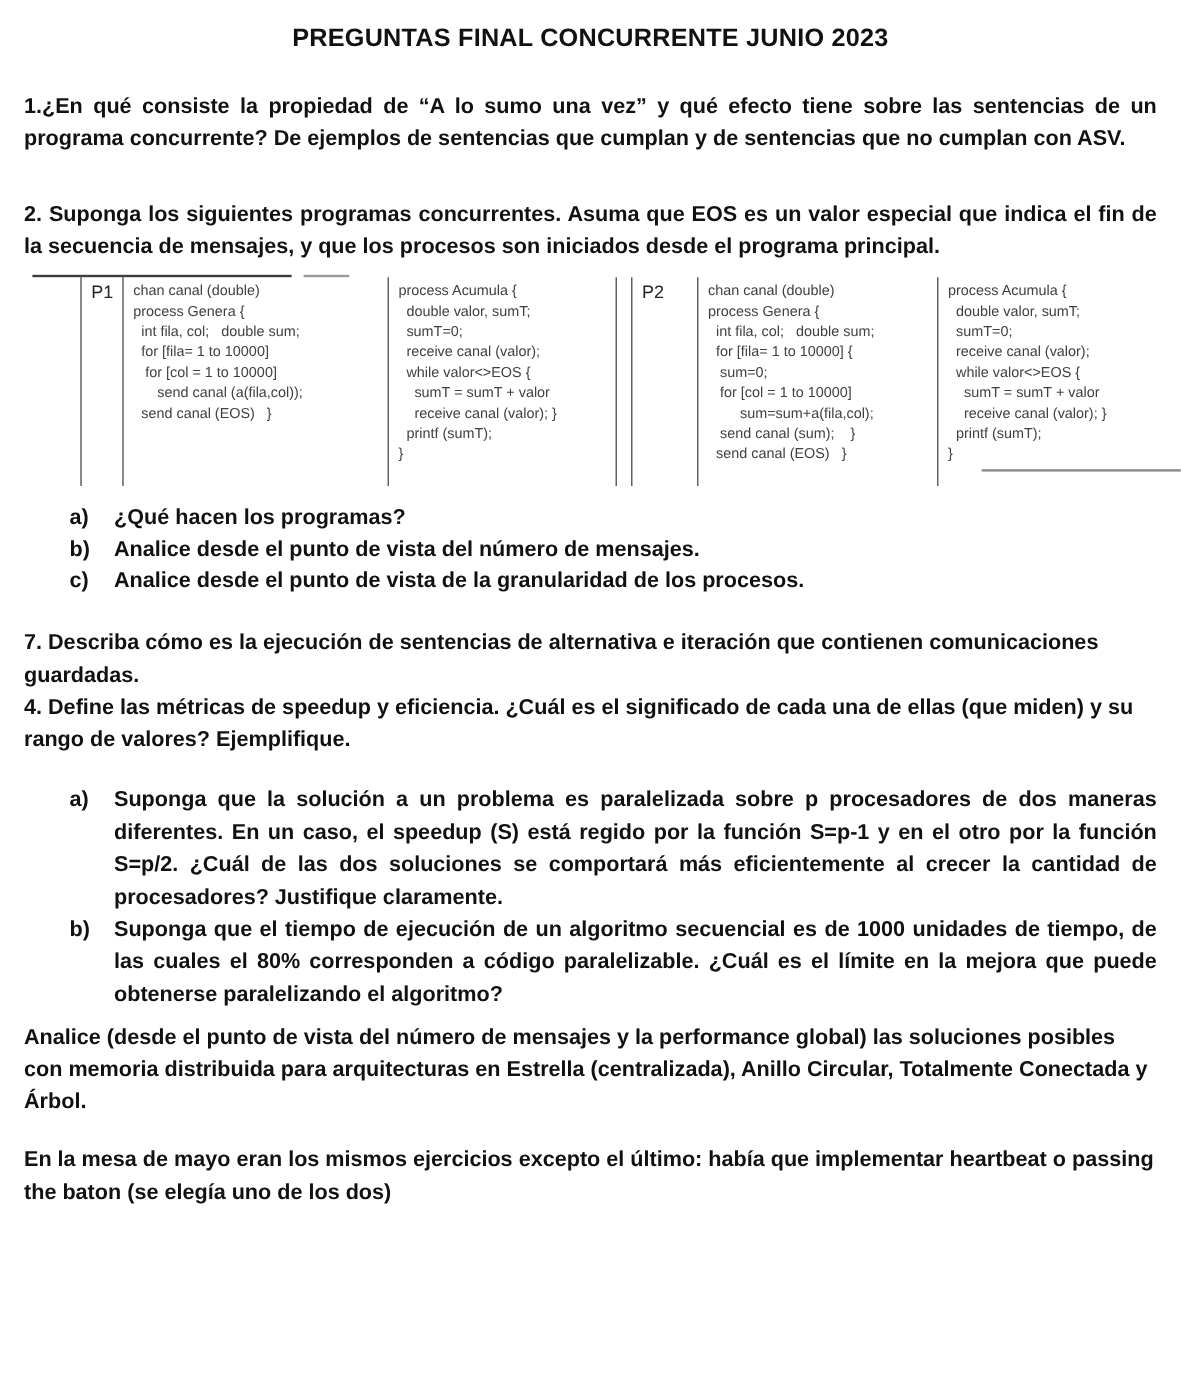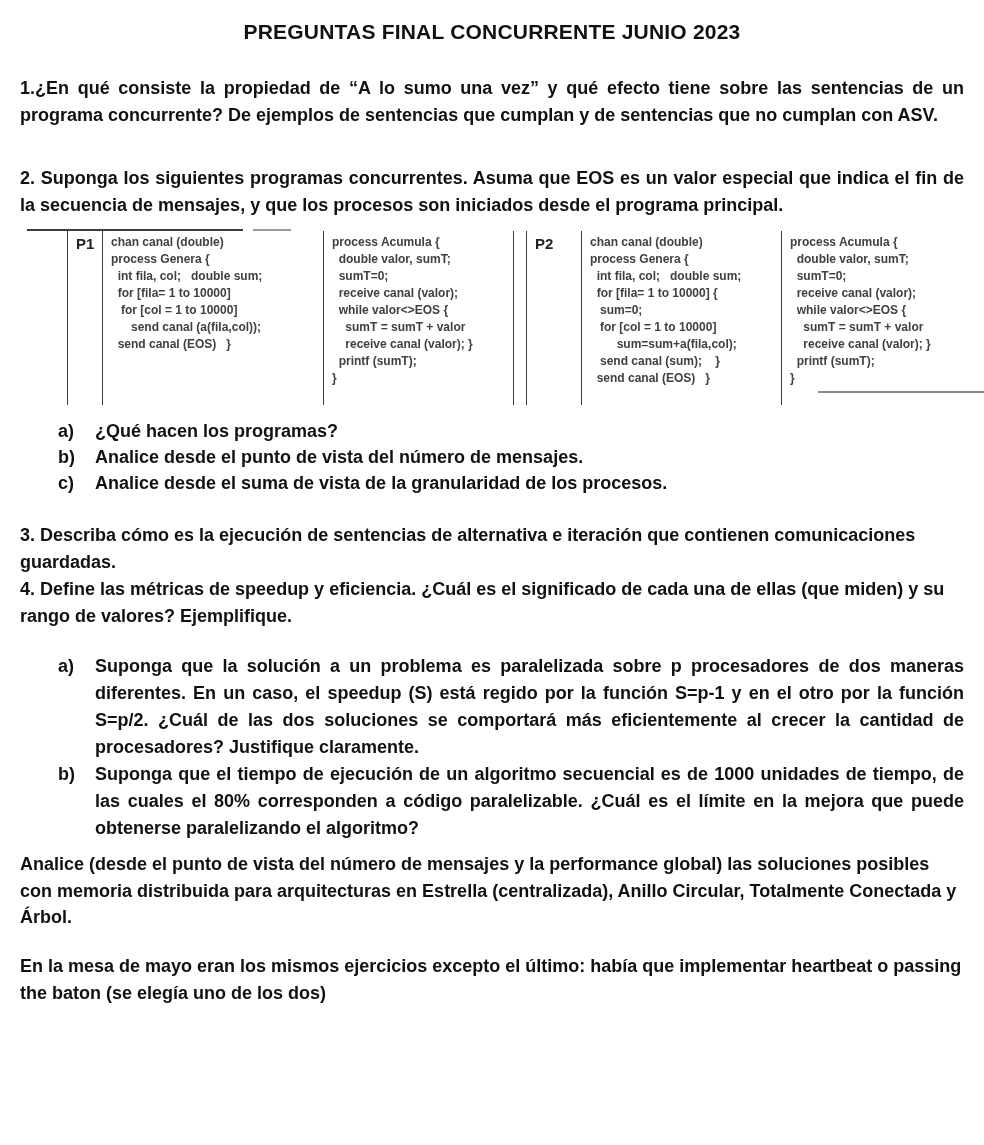--- a/index.html
+++ b/index.html
@@ -24,21 +24,21 @@
   .q3{margin-top:26px;}
   .q4{}
 
   
   .code-table{
     position:relative;
     margin:12px 0 0 7px;
     height:174px;
     display:flex;
     align-items:stretch;
-    font-weight:bold;
+    font-weight:normal;
     padding-left:40px;
   }
   .code-box{display:flex;align-items:stretch;}
   .cell{
     box-sizing:border-box;
     border-left:1.5px solid #3c3c3c;
   }
   .label-cell{
     font-size:15px;color:#222;
     padding:4px 0 0 8px;
@@ -150,25 +150,25 @@
   <div class="item">
     <span class="marker">a)</span>
     <span class="text">¿Qué hacen los programas?</span>
   </div>
   <div class="item">
     <span class="marker">b)</span>
     <span class="text">Analice desde el punto de vista del número de mensajes.</span>
   </div>
   <div class="item">
     <span class="marker">c)</span>
-    <span class="text">Analice desde el suma de vista de la granularidad de los procesos.</span>
+    <span class="text">Analice desde el punto de vista de la granularidad de los procesos.</span>
   </div>
 </div>
 
-<p class="para q3">3. Describa cómo es la ejecución de sentencias de alternativa e iteración que contienen comunicaciones guardadas.</p>
+<p class="para q3">7. Describa cómo es la ejecución de sentencias de alternativa e iteración que contienen comunicaciones guardadas.</p>
 
 <p class="para q4">4. Define las métricas de speedup y eficiencia. ¿Cuál es el significado de cada una de ellas (que miden) y su rango de valores? Ejemplifique.</p>
 
 <div class="item-list q4-items">
   <div class="item">
     <span class="marker">a)</span>
     <span class="text justify">Suponga que la solución a un problema es paralelizada sobre p procesadores de dos maneras diferentes. En un caso, el speedup (S) está regido por la función S=p-1 y en el otro por la función S=p/2. ¿Cuál de las dos soluciones se comportará más eficientemente al crecer la cantidad de procesadores? Justifique claramente.</span>
   </div>
   <div class="item">
     <span class="marker">b)</span>

